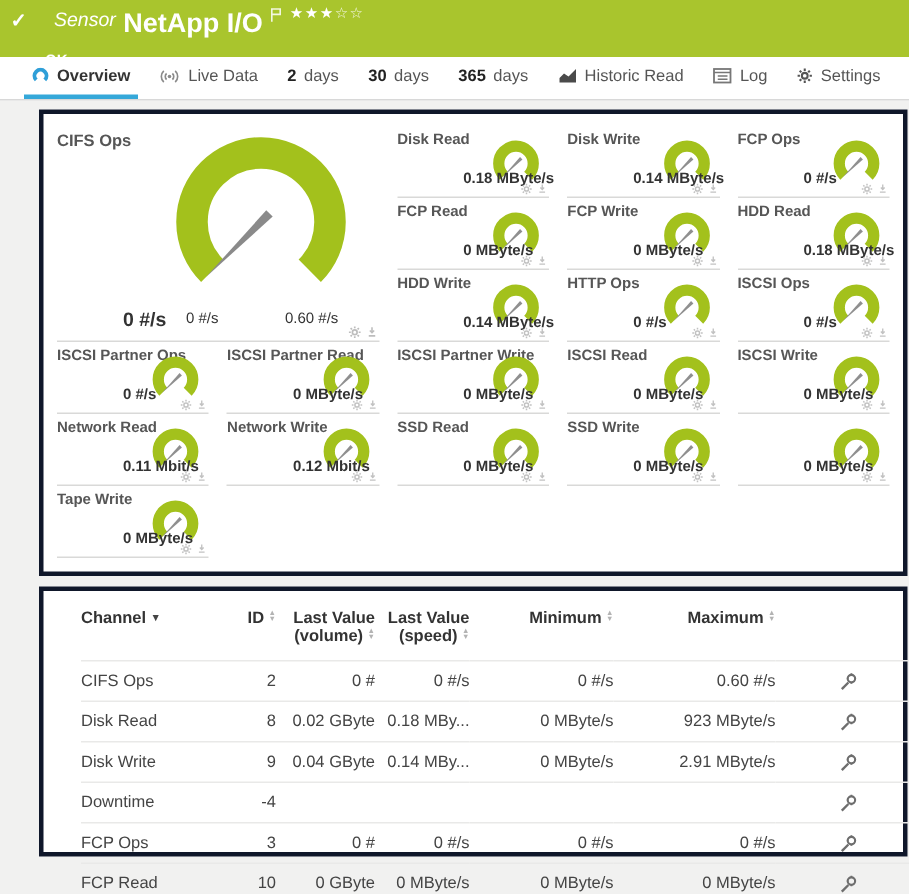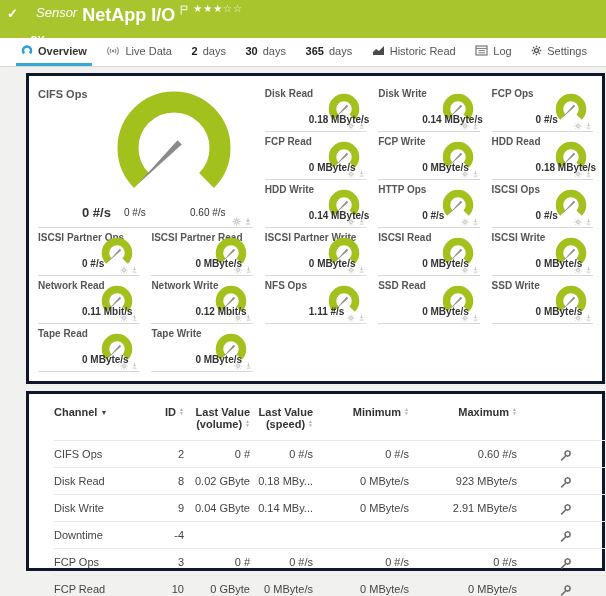--- a/index.html
+++ b/index.html
@@ -463,39 +463,20 @@
               <circle cx="6" cy="6" r="2.1"></circle>
               <path d="M6 0.8v1.7M6 9.5v1.7M0.8 6h1.7M9.5 6h1.7M2.3 2.3l1.2 1.2M8.5 8.5l1.2 1.2M9.7 2.3L8.5 3.5M3.5 8.5L2.3 9.7"></path>
             </g>
           </svg>
           <svg class="icn" width="7" height="8" viewBox="0 0 10 10">
             <path d="M5 0.8v4.4M3.2 3.6L5 5.4 6.8 3.6M2.3 8h5.4" fill="none" stroke="#c2c2c2" stroke-width="1.3"></path>
           </svg>
         </div>
       </div>
 
-      <div class="tile">
-        <div class="glabel">NFS Ops</div>
-        <svg class="sgauge" width="34" height="32" viewBox="0 0 34 32">
-          <path d="M8.87 24.13 A11.5 11.5 0 1 1 25.13 24.13" fill="none" stroke="#a3c11c" stroke-width="7.5"></path>
-          <polygon points="7.8,25.2 21.28,13.28 19.72,11.72" fill="#8f8f8f"></polygon>
-        </svg>
-        <div class="gvalue">1.11 #/s</div>
-        <div class="ticons">
-          <svg class="icn" width="8" height="8" viewBox="0 0 12 12">
-            <g stroke="#c2c2c2" stroke-width="1.5" fill="none">
-              <circle cx="6" cy="6" r="2.1"></circle>
-              <path d="M6 0.8v1.7M6 9.5v1.7M0.8 6h1.7M9.5 6h1.7M2.3 2.3l1.2 1.2M8.5 8.5l1.2 1.2M9.7 2.3L8.5 3.5M3.5 8.5L2.3 9.7"></path>
-            </g>
-          </svg>
-          <svg class="icn" width="7" height="8" viewBox="0 0 10 10">
-            <path d="M5 0.8v4.4M3.2 3.6L5 5.4 6.8 3.6M2.3 8h5.4" fill="none" stroke="#c2c2c2" stroke-width="1.3"></path>
-          </svg>
-        </div>
-      </div>
 
       <div class="tile">
         <div class="glabel">SSD Read</div>
         <svg class="sgauge" width="34" height="32" viewBox="0 0 34 32">
           <path d="M8.87 24.13 A11.5 11.5 0 1 1 25.13 24.13" fill="none" stroke="#a3c11c" stroke-width="7.5"></path>
           <polygon points="7.8,25.2 21.28,13.28 19.72,11.72" fill="#8f8f8f"></polygon>
         </svg>
         <div class="gvalue">0 MByte/s</div>
         <div class="ticons">
           <svg class="icn" width="8" height="8" viewBox="0 0 12 12">
@@ -524,21 +505,20 @@
               <path d="M6 0.8v1.7M6 9.5v1.7M0.8 6h1.7M9.5 6h1.7M2.3 2.3l1.2 1.2M8.5 8.5l1.2 1.2M9.7 2.3L8.5 3.5M3.5 8.5L2.3 9.7"></path>
             </g>
           </svg>
           <svg class="icn" width="7" height="8" viewBox="0 0 10 10">
             <path d="M5 0.8v4.4M3.2 3.6L5 5.4 6.8 3.6M2.3 8h5.4" fill="none" stroke="#c2c2c2" stroke-width="1.3"></path>
           </svg>
         </div>
       </div>
 
       <div class="tile">
-        <div class="glabel">Tape Read</div>
         <svg class="sgauge" width="34" height="32" viewBox="0 0 34 32">
           <path d="M8.87 24.13 A11.5 11.5 0 1 1 25.13 24.13" fill="none" stroke="#a3c11c" stroke-width="7.5"></path>
           <polygon points="7.8,25.2 21.28,13.28 19.72,11.72" fill="#8f8f8f"></polygon>
         </svg>
         <div class="gvalue">0 MByte/s</div>
         <div class="ticons">
           <svg class="icn" width="8" height="8" viewBox="0 0 12 12">
             <g stroke="#c2c2c2" stroke-width="1.5" fill="none">
               <circle cx="6" cy="6" r="2.1"></circle>
               <path d="M6 0.8v1.7M6 9.5v1.7M0.8 6h1.7M9.5 6h1.7M2.3 2.3l1.2 1.2M8.5 8.5l1.2 1.2M9.7 2.3L8.5 3.5M3.5 8.5L2.3 9.7"></path>

